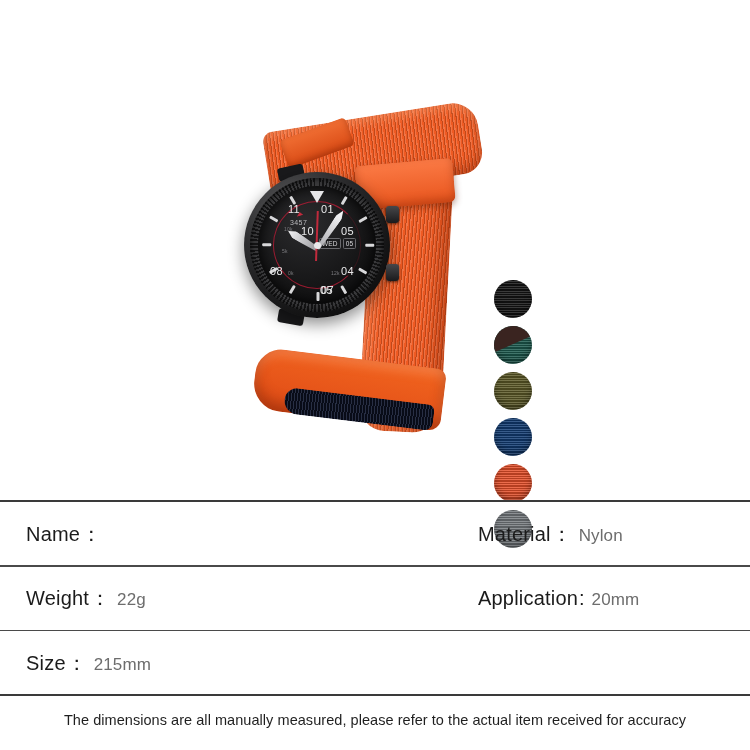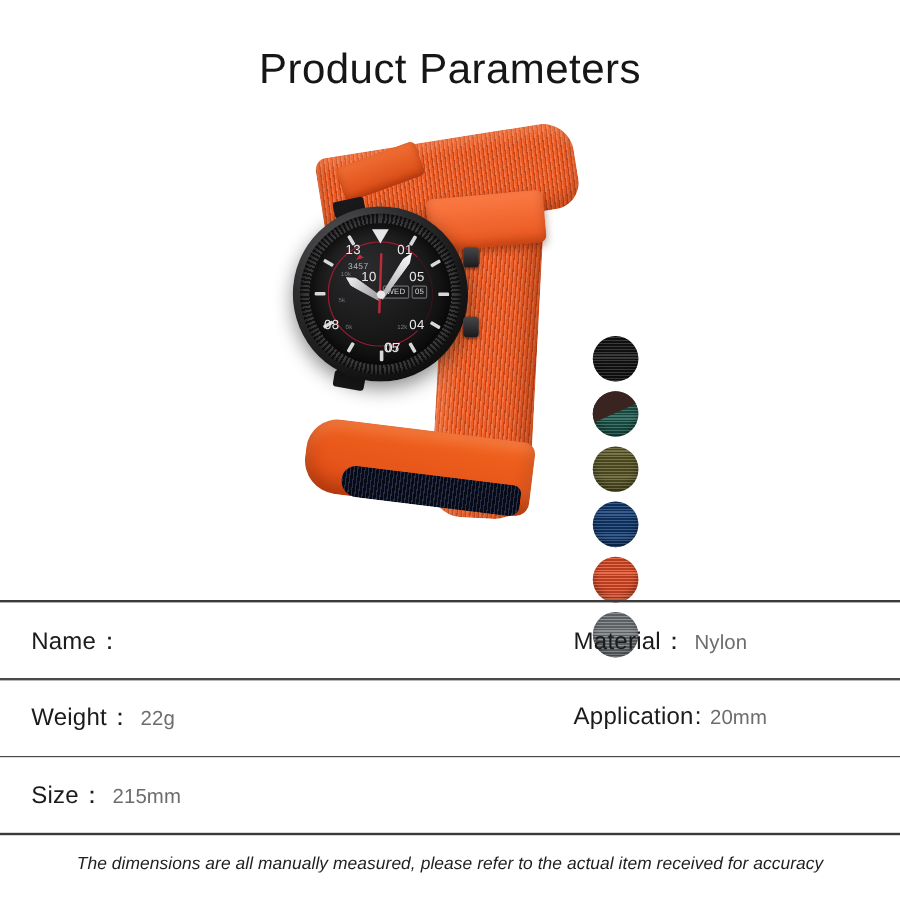--- a/index.html
+++ b/index.html
@@ -418,29 +418,27 @@
   
   .footer {
     position: absolute;
     left: 0;
     top: 712px;
     width: 750px;
     text-align: center;
     font-size: 14.5px;
     color: #1f1f1f;
     letter-spacing: .05px;
-    font-style: italic;
   }
 </style>
 </head>
 <body>
 
 <div class="page" style="background-color: rgb(255, 255, 255);">
 
-  <div class="title">Product Parameters</div>
 
   <div class="hero">
 
     <div class="watch-stage">
 
       <div class="strap-right strap-tex" style="background-color: rgb(239, 90, 34);"></div>
       <div class="strap-upper strap-tex" style="background-color: rgb(239, 90, 34);"></div>
       <div class="strap-lower strap-tex" style="background-color: rgb(239, 90, 34);"></div>
       <div class="strap-velcro" style="background-color: rgb(16, 23, 47);"></div>
       <div class="strap-keeper strap-tex" style="background-color: rgb(239, 90, 34);"></div>
@@ -465,28 +463,28 @@
           <div class="dial-tick" style="transform:rotate(90deg)"></div>
           <div class="dial-tick" style="transform:rotate(120deg)"></div>
           <div class="dial-tick" style="transform:rotate(150deg)"></div>
           <div class="dial-tick" style="transform:rotate(180deg)"></div>
           <div class="dial-tick" style="transform:rotate(210deg)"></div>
           <div class="dial-tick" style="transform:rotate(240deg)"></div>
           <div class="dial-tick" style="transform:rotate(270deg)"></div>
           <div class="dial-tick" style="transform:rotate(300deg)"></div>
           <div class="dial-tick" style="transform:rotate(330deg)"></div>
 
-          <div class="dial-num" style="left:63px; top:17px;margin-left:10px;">01</div>
+          <div class="dial-num" style="left:63px; top:17px;">01</div>
           <div class="dial-num" style="left:83px; top:39px;">05</div>
           <div class="dial-num" style="left:83px; top:79px;">04</div>
           <div class="dial-num" style="left:62px; top:98px;">05</div>
           <div class="dial-num" style="left:30px; top:98px;padding-left:33px;">07</div>
           <div class="dial-num" style="left:12px; top:79px;">08</div>
           <div class="dial-num" style="left:12px; top:39px;margin-left:31px;">10</div>
-          <div class="dial-num" style="left:30px; top:17px;">13</div>
+          <div class="dial-num" style="left:30px; top:17px;">11</div>
 
           <div class="dial-micro" style="left:26px; top:40px;">10k</div>
           <div class="dial-micro" style="left:24px; top:62px;">5k</div>
           <div class="dial-micro" style="left:30px; top:84px;">0k</div>
           <div class="dial-micro" style="left:73px; top:84px;">12k</div>
 
           <div class="dial-steps-mark"></div>
           <div class="dial-steps">3457</div>
 
           <div class="dial-date">

